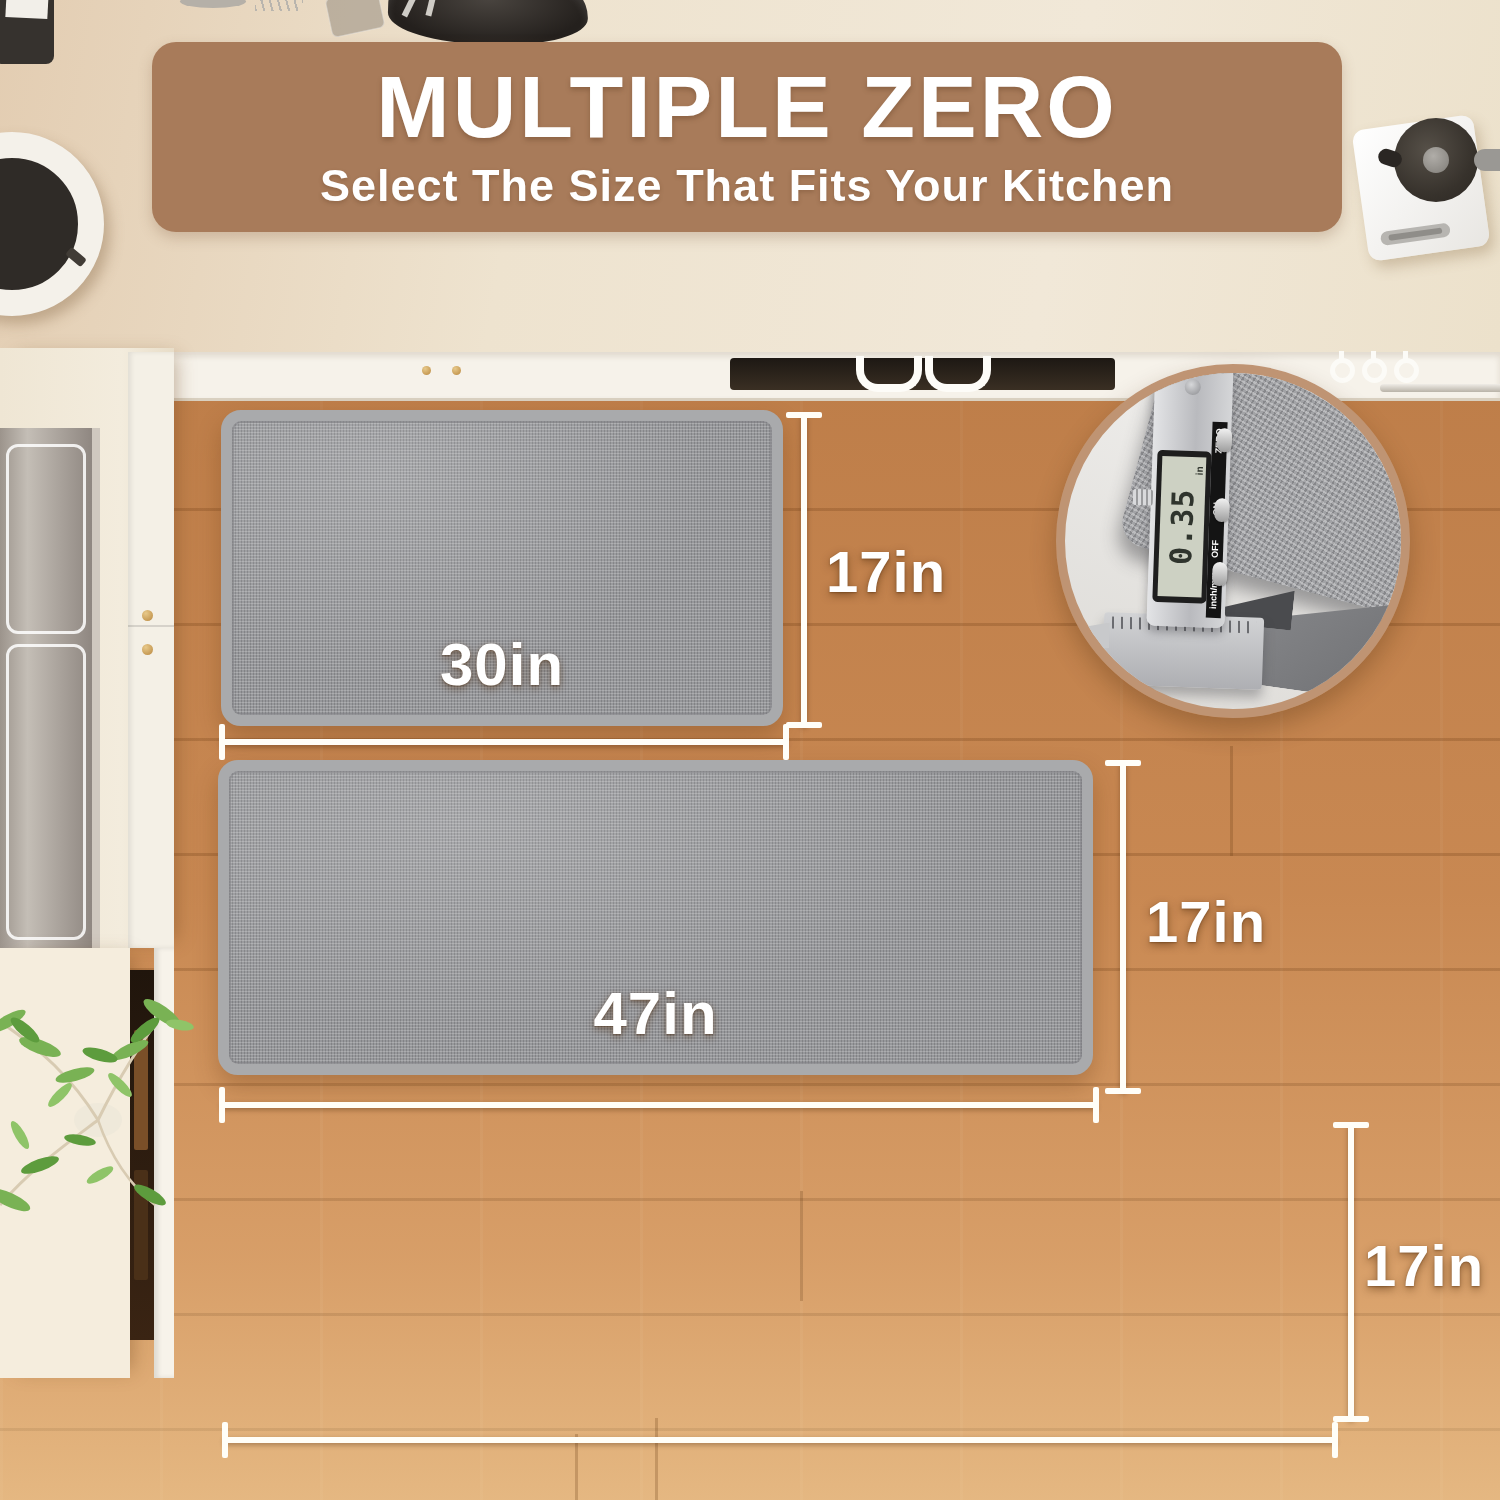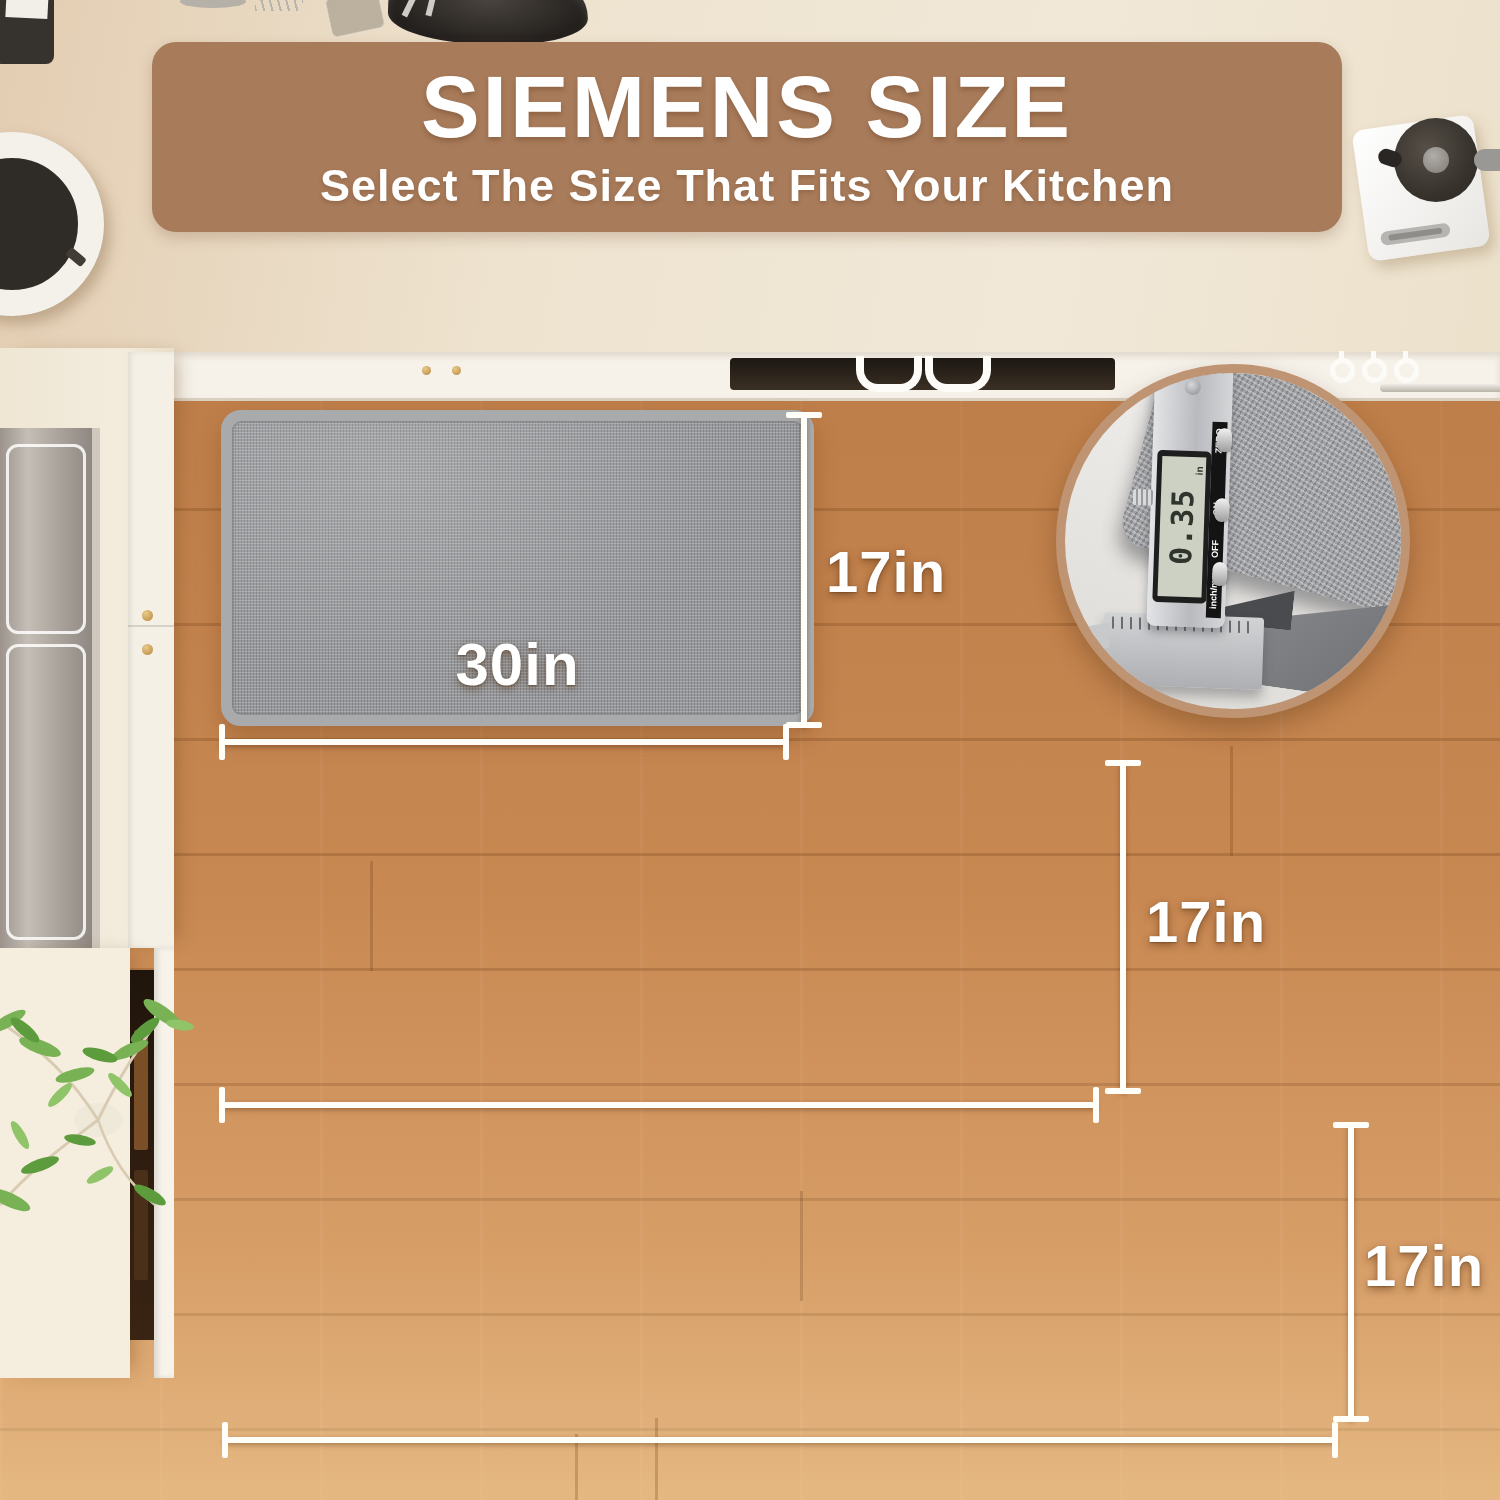--- a/index.html
+++ b/index.html
@@ -259,26 +259,29 @@
     <g fill="#8fc468">
       <ellipse cx="80" cy="140" rx="16" ry="5" transform="rotate(-45 80 140)"></ellipse>
       <ellipse cx="140" cy="130" rx="16" ry="5" transform="rotate(45 140 130)"></ellipse>
       <ellipse cx="40" cy="180" rx="16" ry="5" transform="rotate(60 40 180)"></ellipse>
       <ellipse cx="200" cy="70" rx="14" ry="5" transform="rotate(10 200 70)"></ellipse>
       <ellipse cx="120" cy="220" rx="15" ry="5" transform="rotate(-30 120 220)"></ellipse>
     </g>
   </svg>
 
   <div class="banner">
-    <div class="btitle">SIEMENS SIZE</div>
+    <div class="btitle">MULTIPLE ZERO</div>
     <div class="bsub">Select The Size That Fits Your Kitchen</div>
   </div>
 
-  <div class="mat" style="left:221px;top:410px;width:540px;height:294px;padding-left:31px;">
+  <div class="mat" style="left:221px;top:410px;width:540px;height:294px;">
     <span class="mlabel">30in</span>
+  </div>
+  <div class="mat" style="left:218px;top:760px;width:853px;height:293px;">
+    <span class="mlabel">47in</span>
   </div>
 
   <div class="dimv" style="left:801px;top:414px;height:312px;"></div>
   <div class="dimlabel" style="left:826px;top:538px;">17in</div>
   <div class="dimh" style="left:221px;top:739px;width:566px;"></div>
 
   <div class="dimv" style="left:1120px;top:762px;height:330px;"></div>
   <div class="dimlabel" style="left:1146px;top:888px;">17in</div>
   <div class="dimh" style="left:221px;top:1102px;width:876px;"></div>
 

